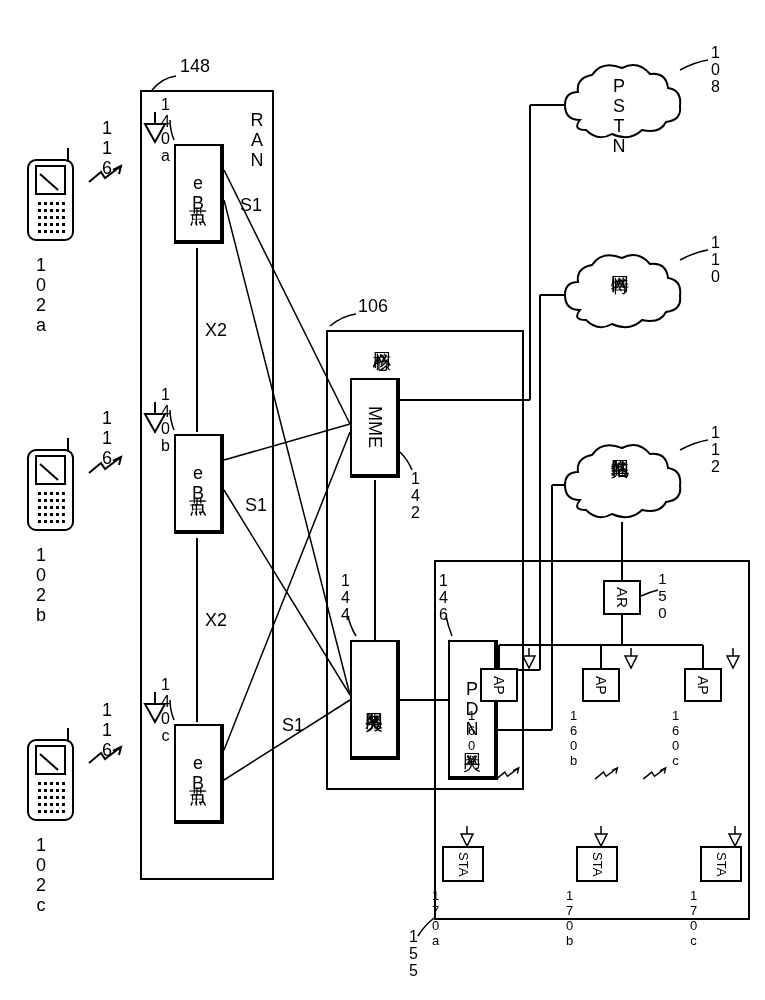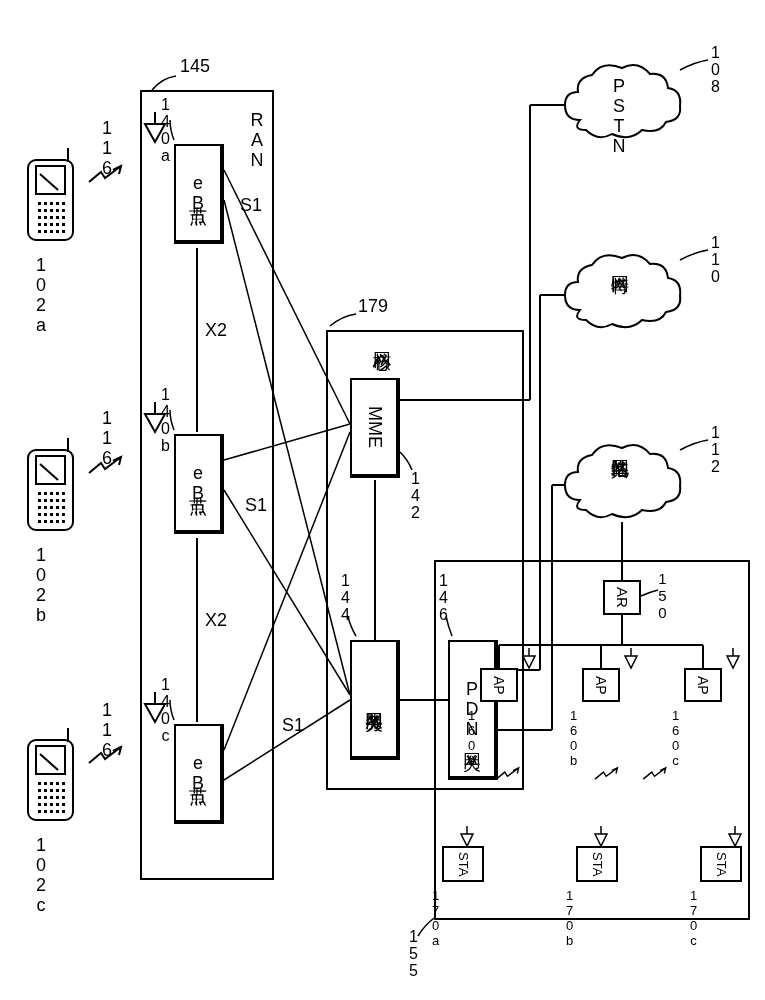--- a/index.html
+++ b/index.html
@@ -234,21 +234,21 @@
 
 <div class="label vlabel" style="left:30px; top:255px;">102a</div>
 <div class="label vlabel" style="left:30px; top:545px;">102b</div>
 <div class="label vlabel" style="left:30px; top:835px;">102c</div>
 
 <div class="label vlabel" style="left:96px; top:118px;">116</div>
 <div class="label vlabel" style="left:96px; top:408px;">116</div>
 <div class="label vlabel" style="left:96px; top:700px;">116</div>
 
 <div class="container" style="left:140px; top:90px; width:134px; height:790px;"></div>
-<div class="label" style="left:180px; top:56px;">145</div>
+<div class="label" style="left:180px; top:56px;">148</div>
 <div class="label vlabel" style="left:246px; top:110px;">RAN</div>
 
 <div class="enodeb-box" style="left:174px; top:144px;">
     <span>e节点B</span>
   </div>
 <div class="label vlabel" style="left:156px; top:96px; font-size:16px;">140a</div>
 
 <div class="enodeb-box" style="left:174px; top:434px;">
     <span>e节点B</span>
   </div>
@@ -260,21 +260,21 @@
 <div class="label vlabel" style="left:156px; top:676px; font-size:16px;">140c</div>
 
 <div class="label" style="left:205px; top:320px;">X2</div>
 <div class="label" style="left:205px; top:610px;">X2</div>
 
 <div class="label" style="left:240px; top:195px;">S1</div>
 <div class="label" style="left:245px; top:495px;">S1</div>
 <div class="label" style="left:282px; top:715px;">S1</div>
 
 <div class="container" style="left:326px; top:330px; width:198px; height:460px;"></div>
-<div class="label" style="left:358px; top:296px;">179</div>
+<div class="label" style="left:358px; top:296px;">106</div>
 <div class="label vlabel" style="left:370px; top:338px;">核心网</div>
 
 <div class="mme-box" style="left:350px; top:378px;">
     <span style="writing-mode:vertical-rl;">MME</span>
   </div>
 <div class="label vlabel" style="left:406px; top:470px; font-size:16px;">142</div>
 
 <div class="gw-box" style="left:350px; top:640px;">
     <span>服务网关</span>
   </div>

